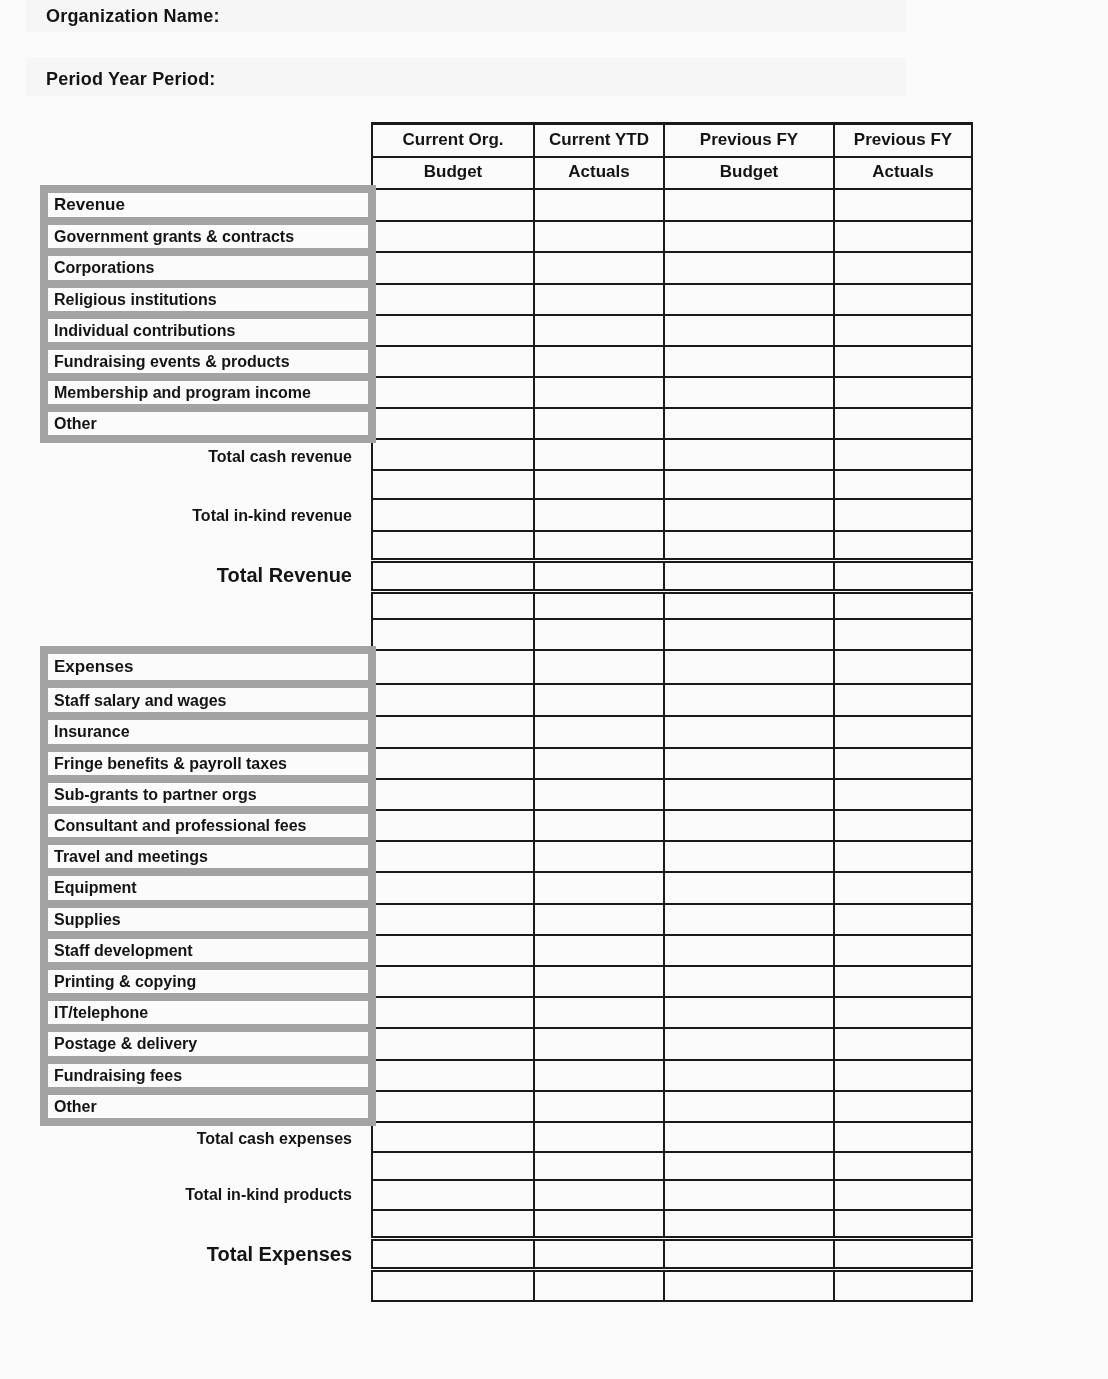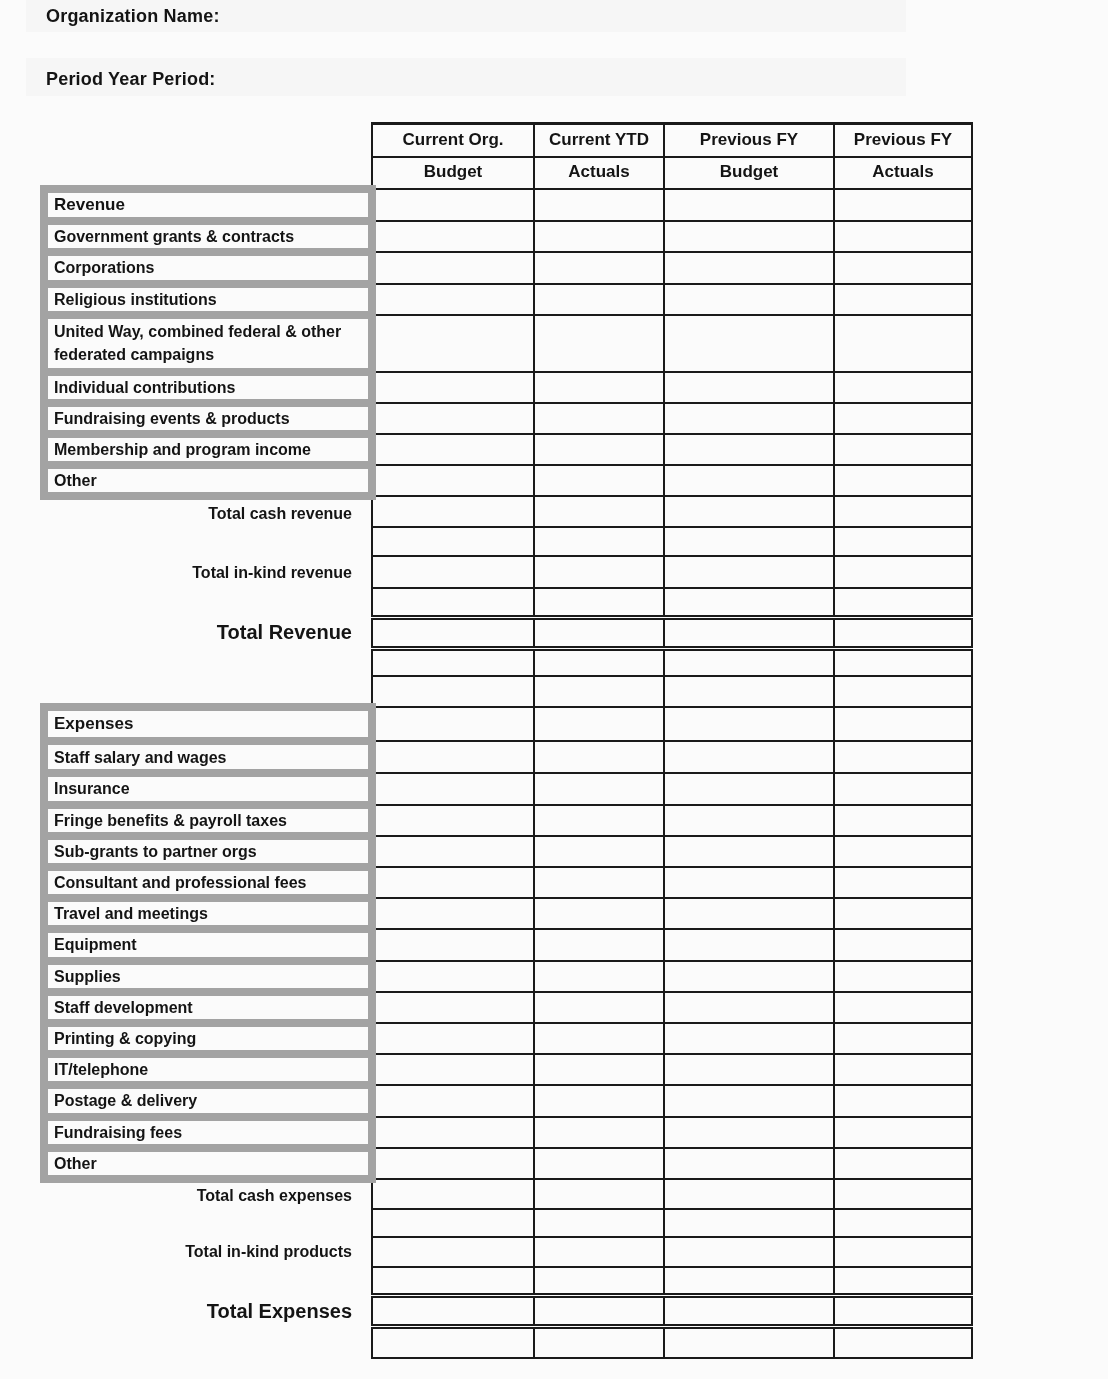--- a/index.html
+++ b/index.html
@@ -137,27 +137,20 @@
         <td class="c"></td>
         <td class="c"></td>
       </tr>
       <tr class="h30">
         <td class="lbl">Religious institutions</td>
         <td class="c"></td>
         <td class="c"></td>
         <td class="c"></td>
         <td class="c"></td>
       </tr>
-      <tr class="h57">
-        <td class="lbl">United Way, combined federal &amp; other federated campaigns</td>
-        <td class="c"></td>
-        <td class="c"></td>
-        <td class="c"></td>
-        <td class="c"></td>
-      </tr>
       <tr class="h30">
         <td class="lbl">Individual contributions</td>
         <td class="c"></td>
         <td class="c"></td>
         <td class="c"></td>
         <td class="c"></td>
       </tr>
       <tr>
         <td class="lbl">Fundraising events &amp; products</td>
         <td class="c"></td>

